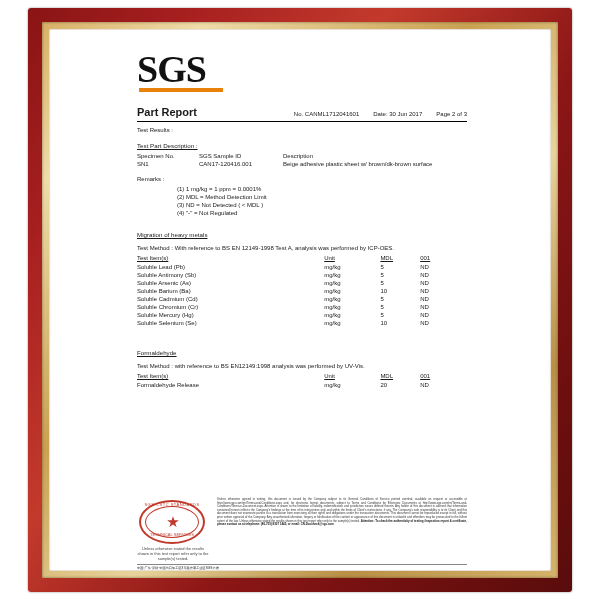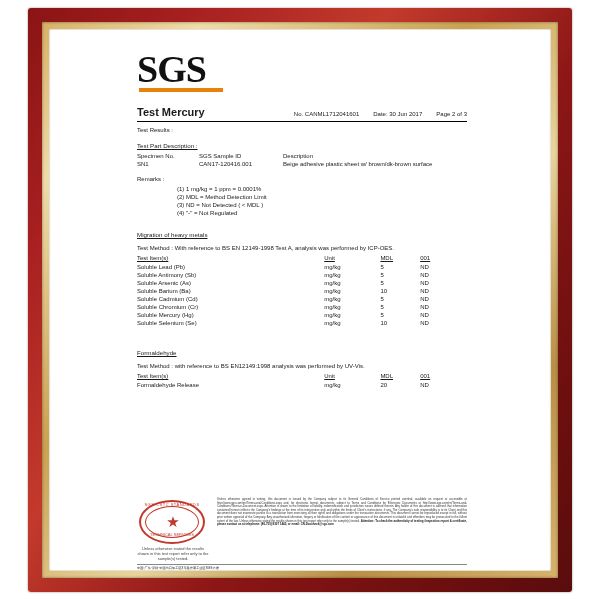--- a/index.html
+++ b/index.html
@@ -280,21 +280,21 @@
   <div class="sheet">
 
     <div class="doc-body">
 
       <div class="logo-wrap">
         <div class="sgs-logo">SGS</div>
         <div class="logo-underline"></div>
       </div>
 
       <div class="report-head">
-        <div class="report-title">Test Mercury</div>
+        <div class="report-title">Part Report</div>
         <div class="head-meta">
           <span>No. CANML1712041601</span>
           <span>Date: 30 Jun 2017</span>
           <span>Page 2 of 3</span>
         </div>
       </div>
 
       <div class="line-sm">Test Results :</div>
 
       <div class="section-title">Test Part Description :</div>

